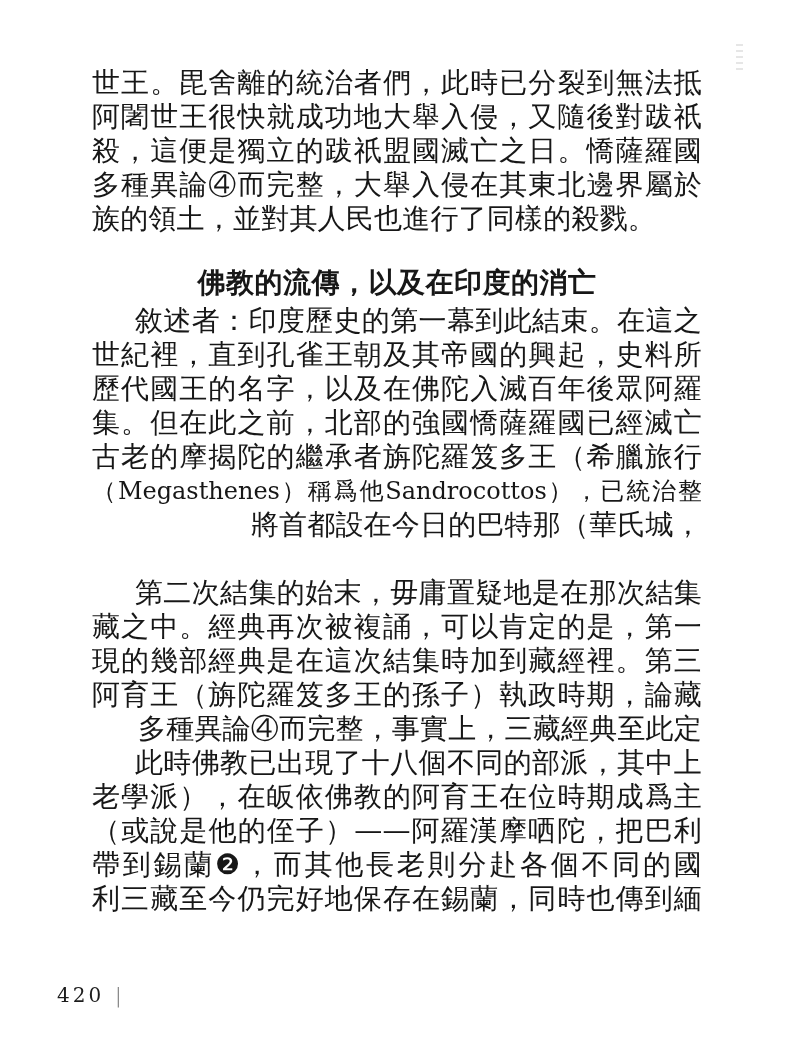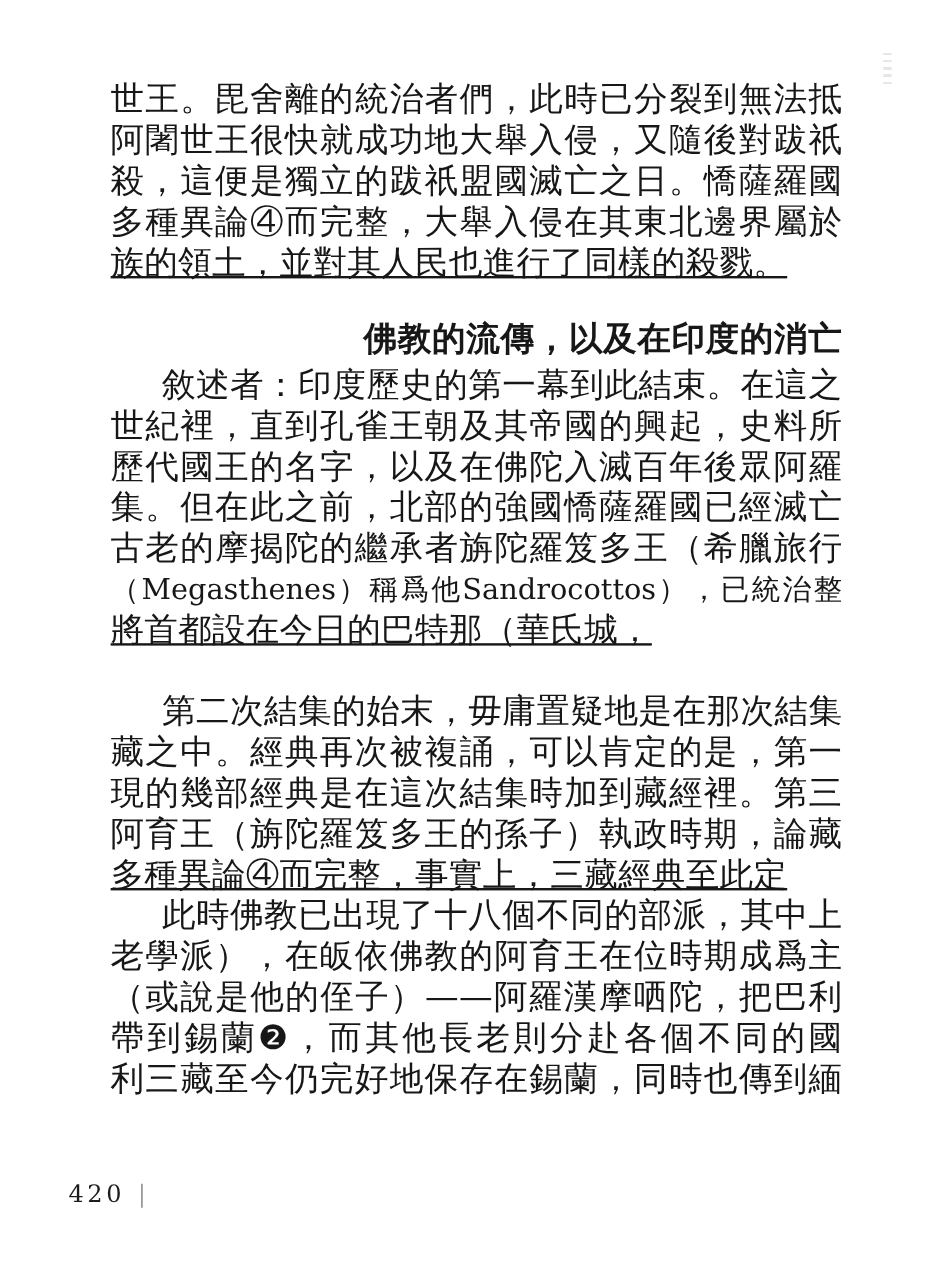--- a/index.html
+++ b/index.html
@@ -25,39 +25,38 @@
   .line {
     font-size: 28px;
     line-height: 34px;
     height: 34px;
     text-align: justify;
     text-align-last: justify;
     letter-spacing: 0.2px;
     overflow: hidden;
   }
   .line.end {
-    text-align: left;
+    text-align: right;
     text-align-last: left;
-    text-decoration: underline;
   }
   .line.indent {
     text-indent: 43px;
   }
   .line.tight {
     font-size: 24px;
     letter-spacing: 0;
   }
   .heading {
     margin: 26px 0 0 0;
     padding: 0;
     font-size: 28px;
     line-height: 42px;
     font-weight: bold;
     letter-spacing: 0.5px;
-    text-align: right;
+    text-align: center;
   }
   .para.p2 { }
   .para.p3 { margin-top: 34px; }
   .para.p4 { margin-top: 0; }
   .page-footer {
     position: absolute;
     left: 57px;
     top: 983px;
     font-size: 20px;
     color: #1c1c1c;

